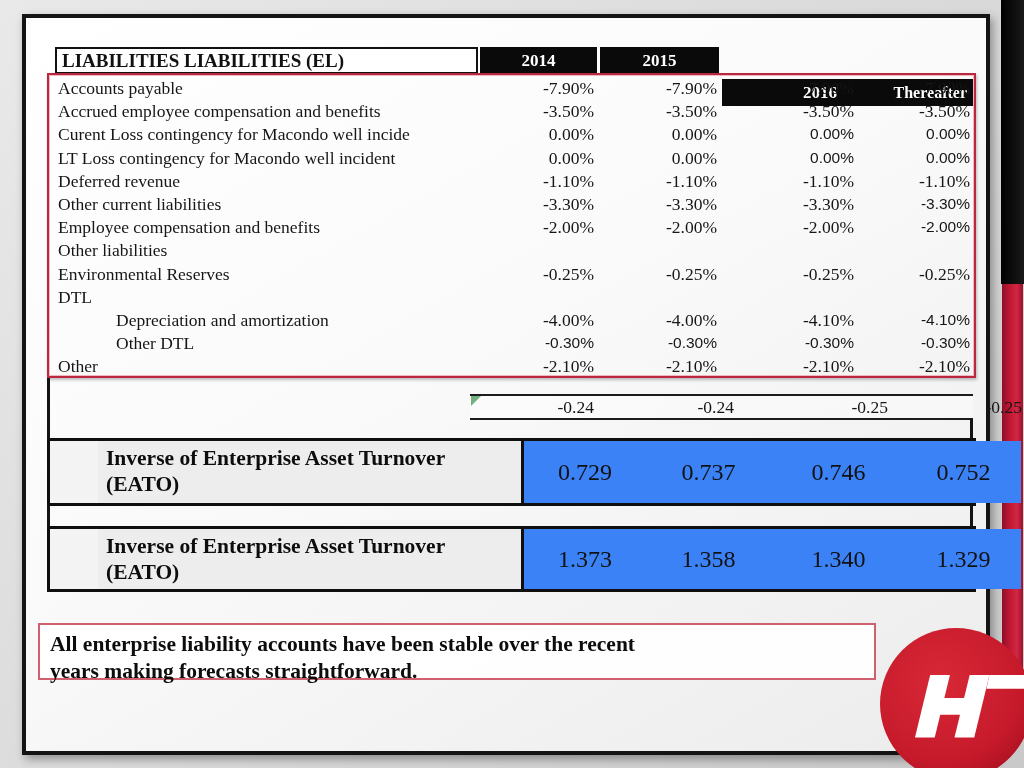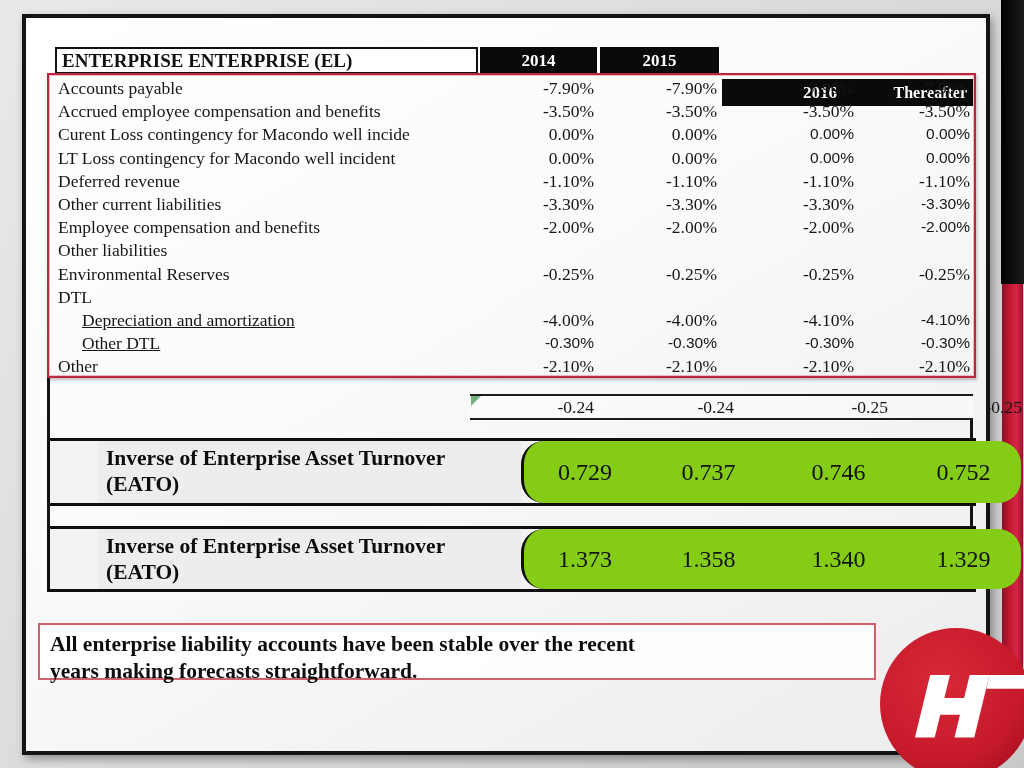--- a/index.html
+++ b/index.html
@@ -32,21 +32,21 @@
   .yb-wide .h-ther { position:absolute; right:7px; font-size:16px; }
 
   
   .red-box { position:absolute; left:47px; top:73px; width:929px; height:305px;
              border:2px solid #bc2740; box-shadow:inset 0 0 0 1px #eeb9c2, 1px 2px 3px rgba(0,0,0,.25);
              padding-top:2px; }
   .t-row { display:grid; grid-template-columns:426px 121px 123px 137px 116px;
            height:23.2px; font-size:17.5px; line-height:22.5px; color:#161616; }
   .t-row .lbl { white-space:nowrap; overflow:hidden; padding-left:9px; }
   .t-row .lbl.ind1 { }
-  .t-row .lbl.ind2 { padding-left:33px;text-decoration:underline; }
+  .t-row .lbl.ind2 { padding-left:67px; }
   .t-row .cell { text-align:right; padding-right:2px;font-family:Liberation Serif, serif; }
   .t-row .cell.f-sans { font-family:"Liberation Sans", sans-serif; font-size:15.5px; }
 
   
   .strip { position:absolute; left:470px; top:394px; width:503px; height:26px;
            border-top:2px solid #1c1c1c; border-bottom:2px solid #1c1c1c;
            display:grid; grid-template-columns:126px 123px 137px 117px;
            font-size:17.5px; line-height:22px; color:#161616; background:rgba(255,255,255,.4);gap:17px; }
   .strip .cell { text-align:right; padding-right:2px; }
   .flag { position:absolute; left:471px; top:395px; width:0; height:0;
@@ -61,21 +61,21 @@
 
   
   .eato { position:absolute; left:47px; width:929px; border:3px solid #0f0f0f;
           background:#f3f3f3; display:grid; grid-template-columns:423px 500px;padding-left:48px; }
   .eato-1 { top:438px; height:68px; }
   .eato-2 { top:526px; height:66px; }
   .eato .label { background:#ededed; font-weight:bold; font-size:21.5px; line-height:26px;
                  padding:4px 0 0 8px; color:#0d0d0d; }
   .eato .vals { border-left:3px solid #0f0f0f; display:grid;
                 grid-template-columns:122px 125px 135px 115px; align-items:center;
-                background:#84cc16;border-radius:23px; }
+                background:#3b82f6; }
   .eato .vals .cell { text-align:center; font-size:24px; color:#111; }
 
   
   .note { position:absolute; left:38px; top:623px; width:838px; height:57px;
           border:2px solid #d0606e; background:rgba(255,255,255,.92);
           padding:6px 10px 0 10px; font-weight:bold; font-size:21.5px; line-height:27px;
           color:#0d0d0d; }
 
   
   .logo { position:absolute; left:880px; top:628px; width:152px; height:152px; z-index:6; }
@@ -83,21 +83,21 @@
 </style>
 </head>
 <body>
 
 <div class="page">
 
   <div class="slide"></div>
   <div class="band-black"></div>
   <div class="band-red"></div>
 
-  <div class="el-title">ENTERPRISE ENTERPRISE (EL)</div>
+  <div class="el-title">LIABILITIES LIABILITIES (EL)</div>
   <div class="year-box yb-2014">2014</div>
   <div class="year-box yb-2015">2015</div>
   <div class="year-box yb-wide">
     <span class="h-2016">2016</span>
     <span class="h-ther">Thereafter</span>
   </div>
 
   <div class="red-box" id="el-rows">
       <div class="t-row">
         <div class="lbl">Accounts payable</div>

